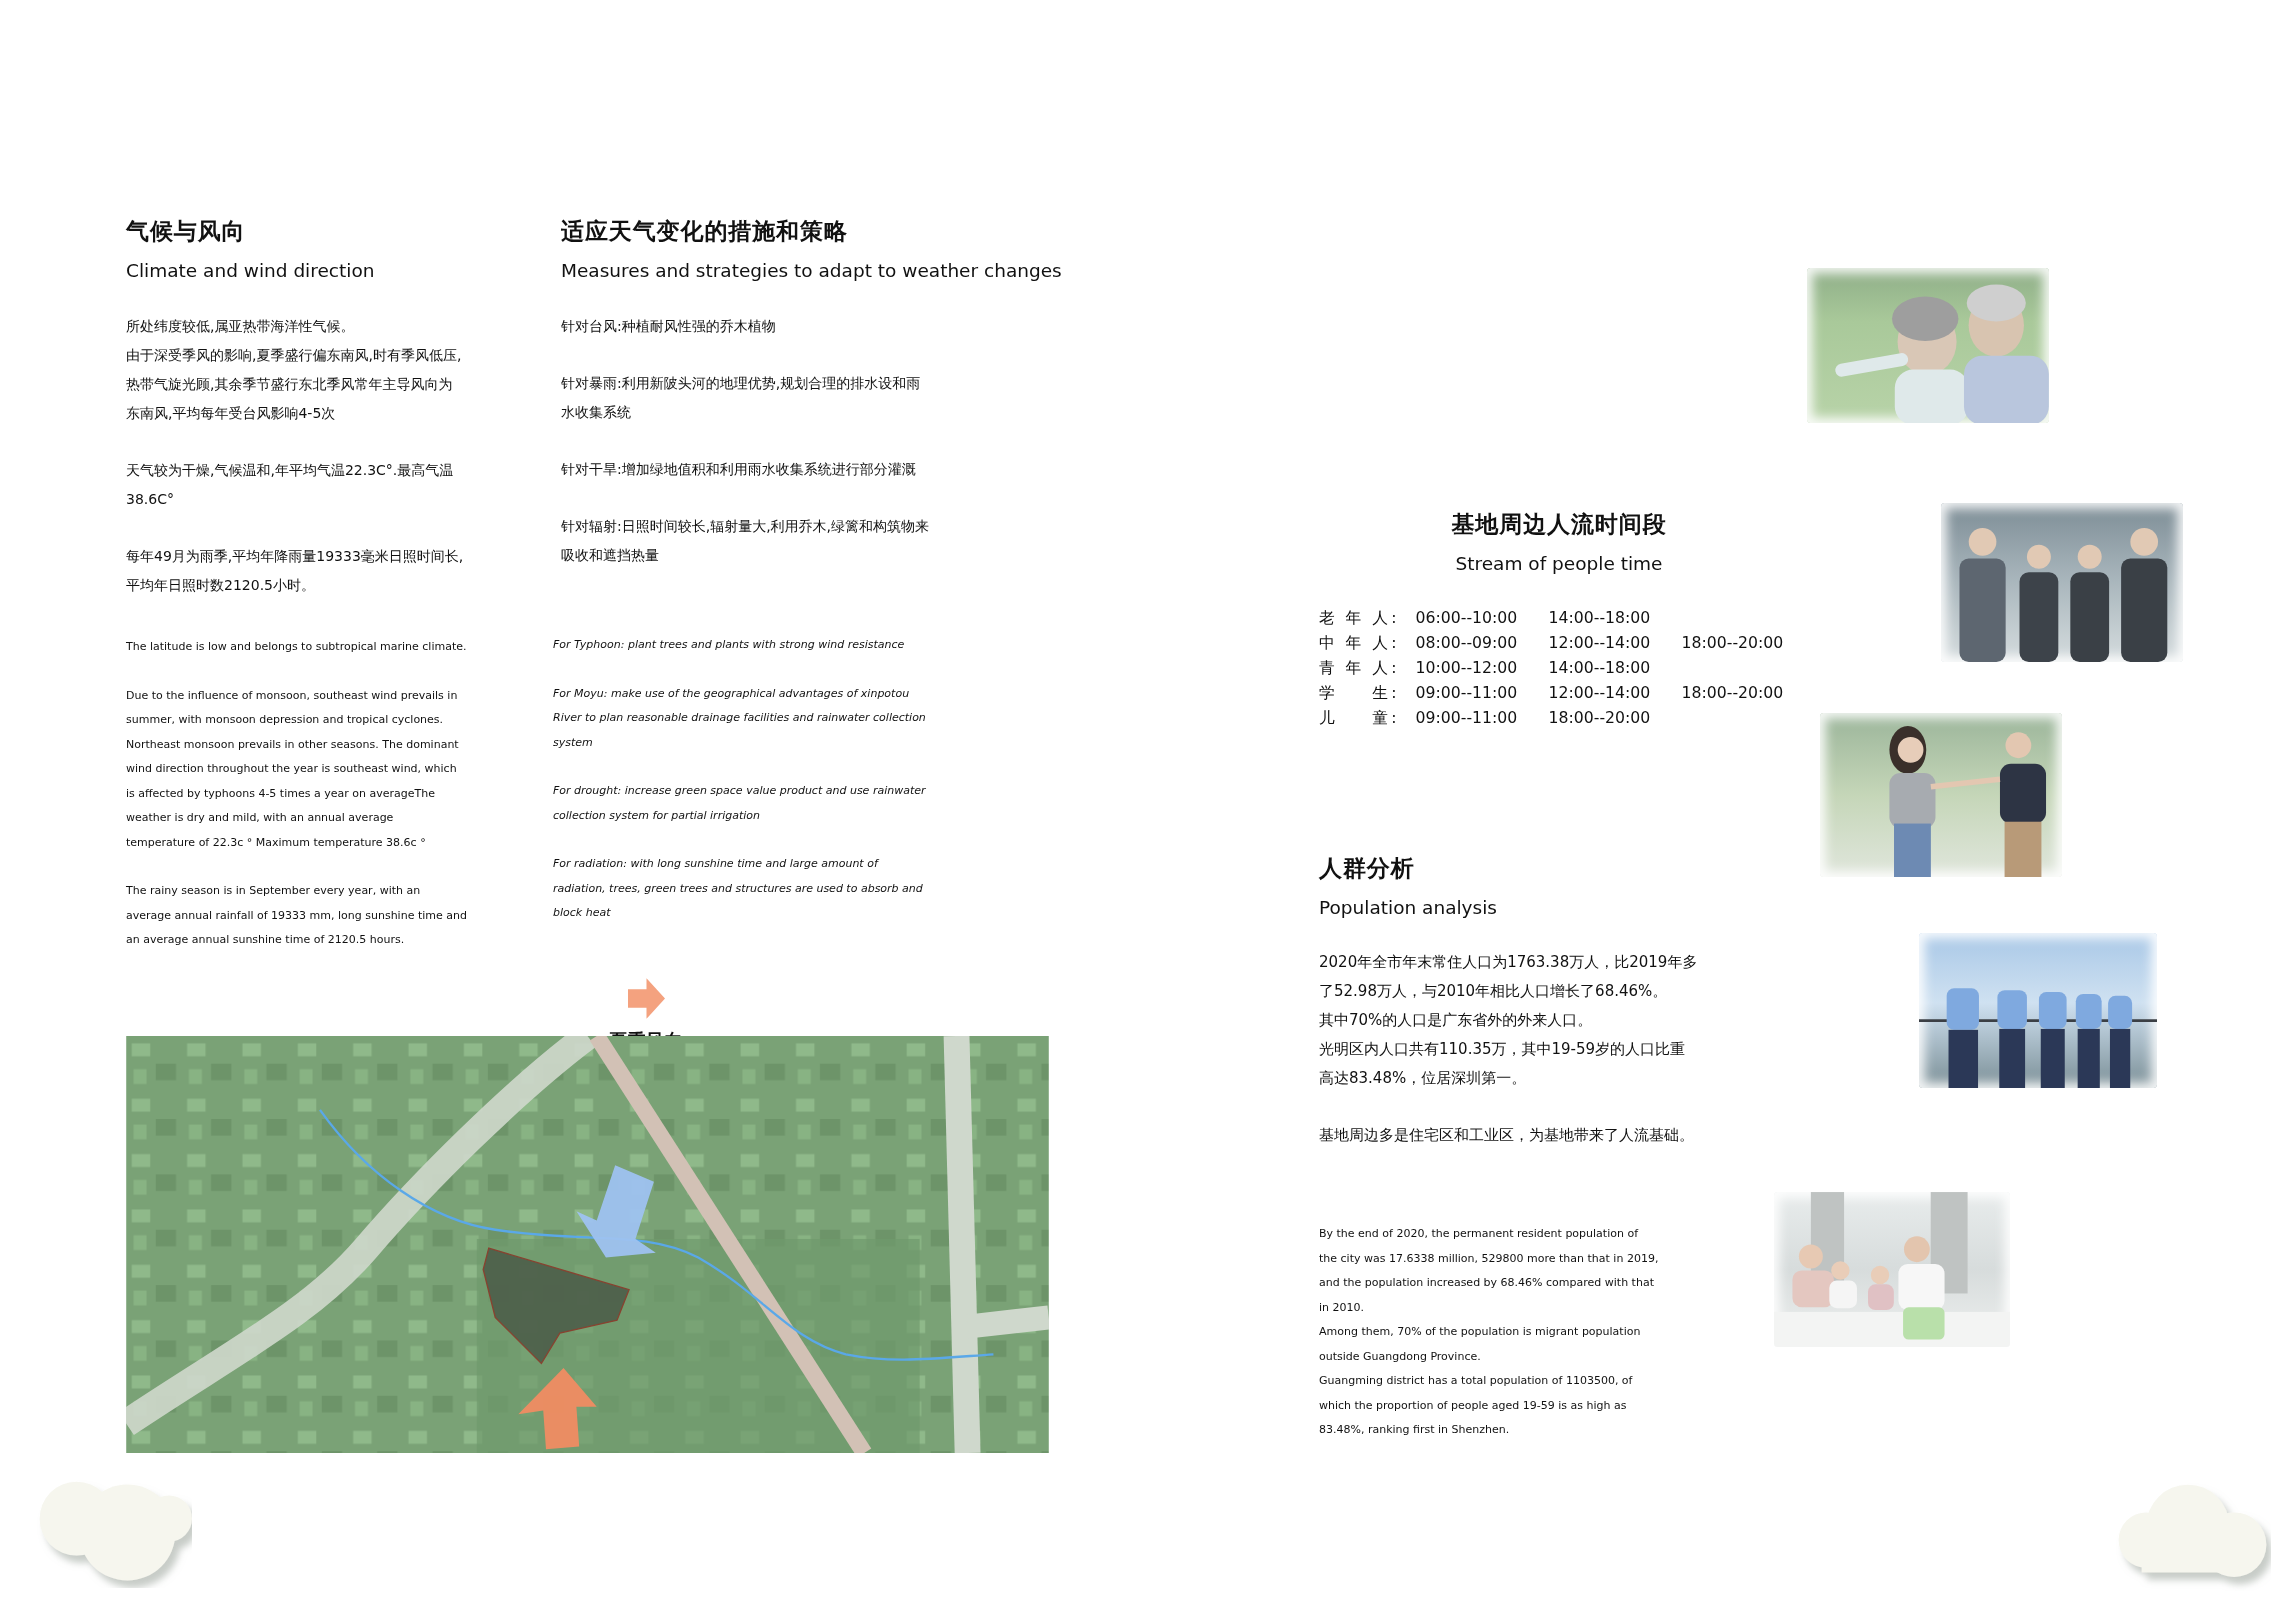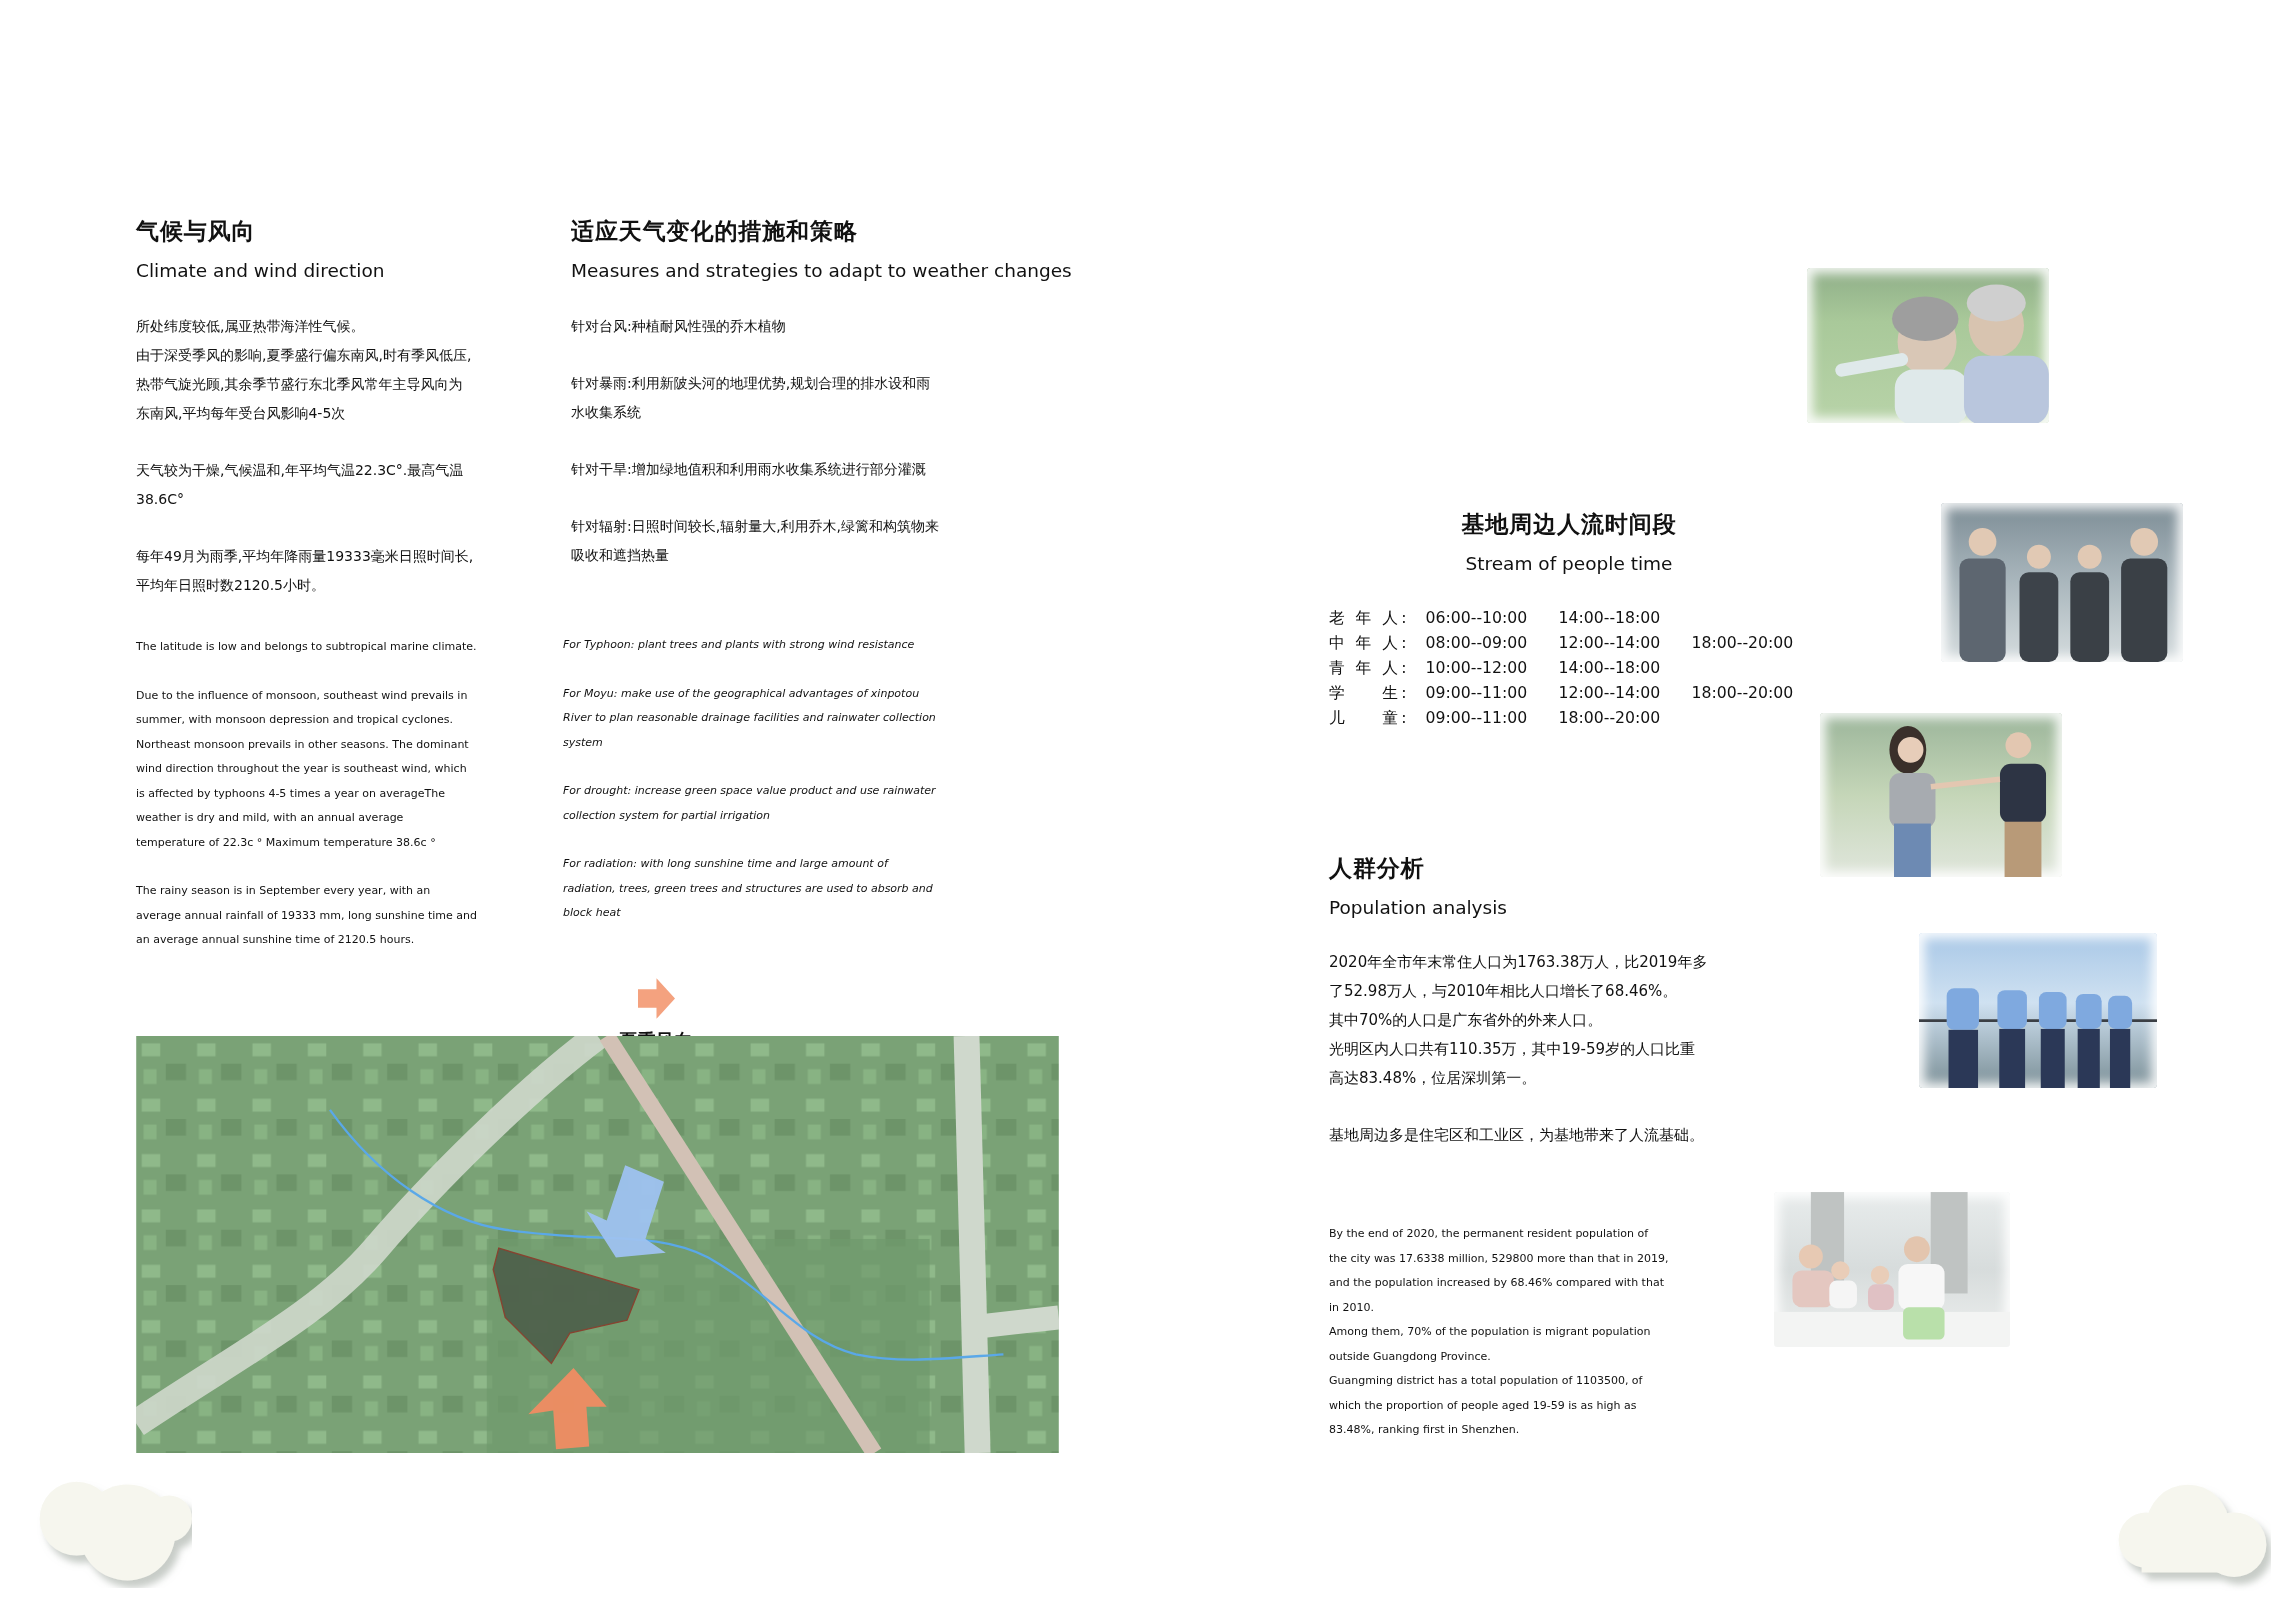--- a/index.html
+++ b/index.html
@@ -1,18 +1,18 @@
 <!DOCTYPE html>
 <html style="font-size:14.8px"><head>
 <meta charset="utf-8">
 <style>
   html, body { margin:0; padding:0; }
   body { width:2289px; height:1619px; background:#ffffff; position:relative; overflow:hidden;
          font-family:"DejaVu Sans","Liberation Sans",sans-serif; color:#111; }
-  .abs { position:absolute;margin-left:10px; }
+  .abs { position:absolute; }
   .h-cn { font-size:23px; font-weight:bold; letter-spacing:0.9px; margin:0; }
   .h-en { font-size:18.5px; margin:13px 0 0 0; }
   .p-cn { font-size:14px; line-height:29px; margin:0; }
   .p-en { font-size:11px; line-height:24.5px; margin:0; }
   .gap { height:28px; }
   .gap-s { height:24px; }
   .photo { position:absolute; overflow:hidden; border-radius:3.7px;
            box-shadow:0 0 11px 5.5px rgba(255,255,255,0.9) inset; }
   .schedule-row { display:flex; font-size:15.7px; line-height:25px; white-space:pre; }
   .schedule-row .who { width:74px; display:flex; justify-content:space-between; }

